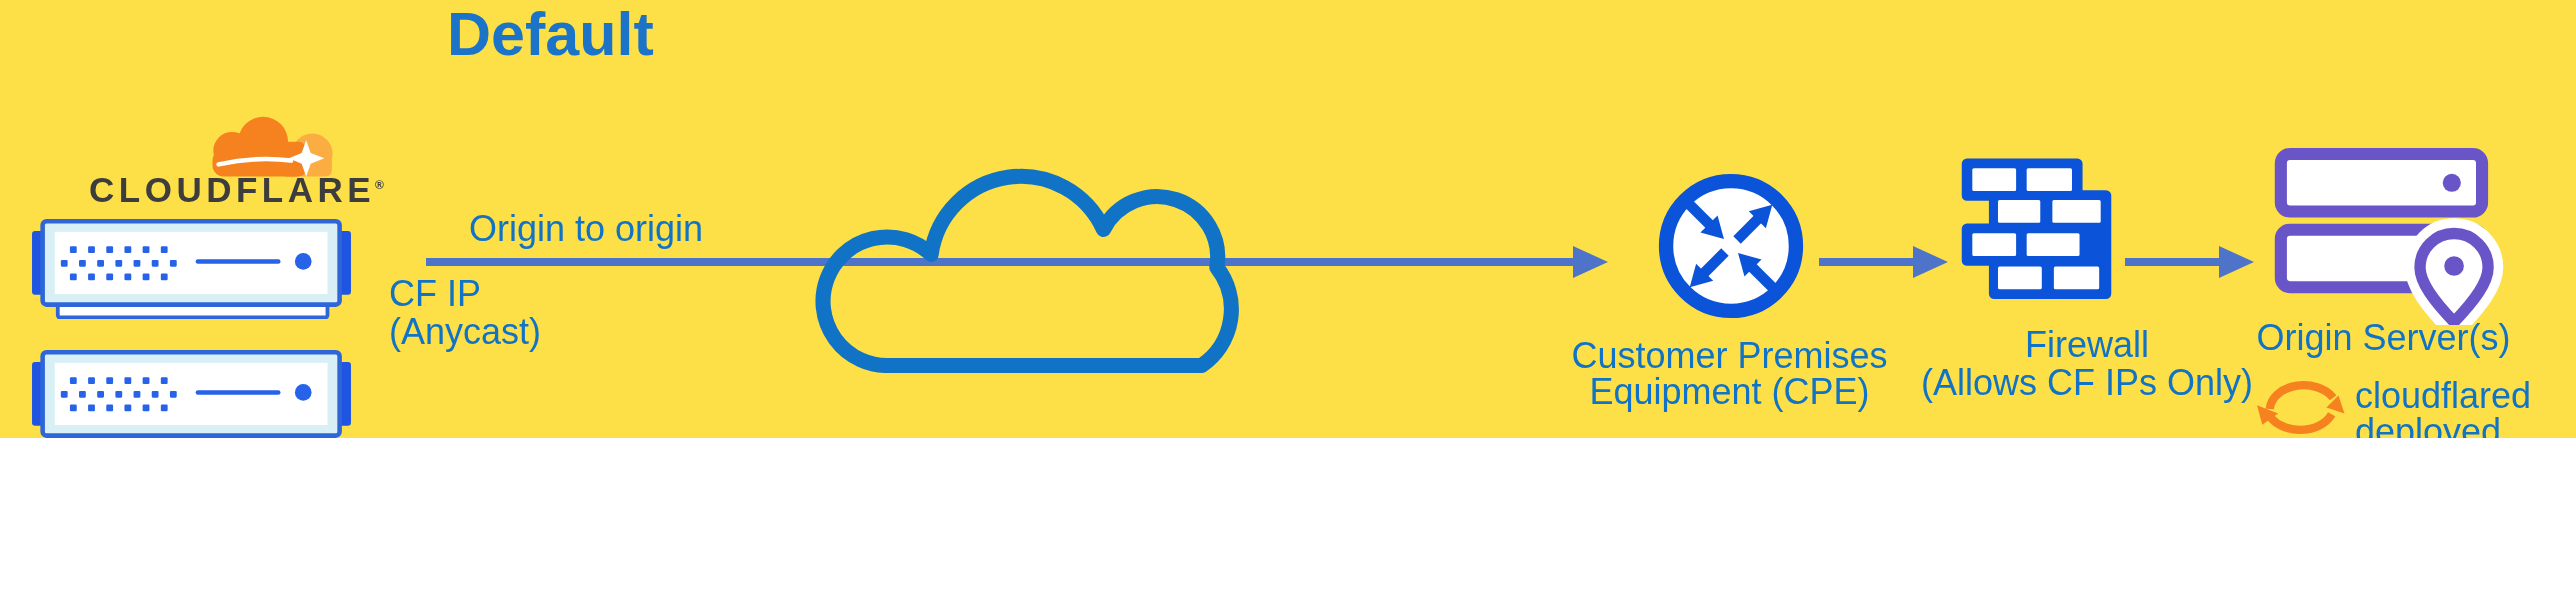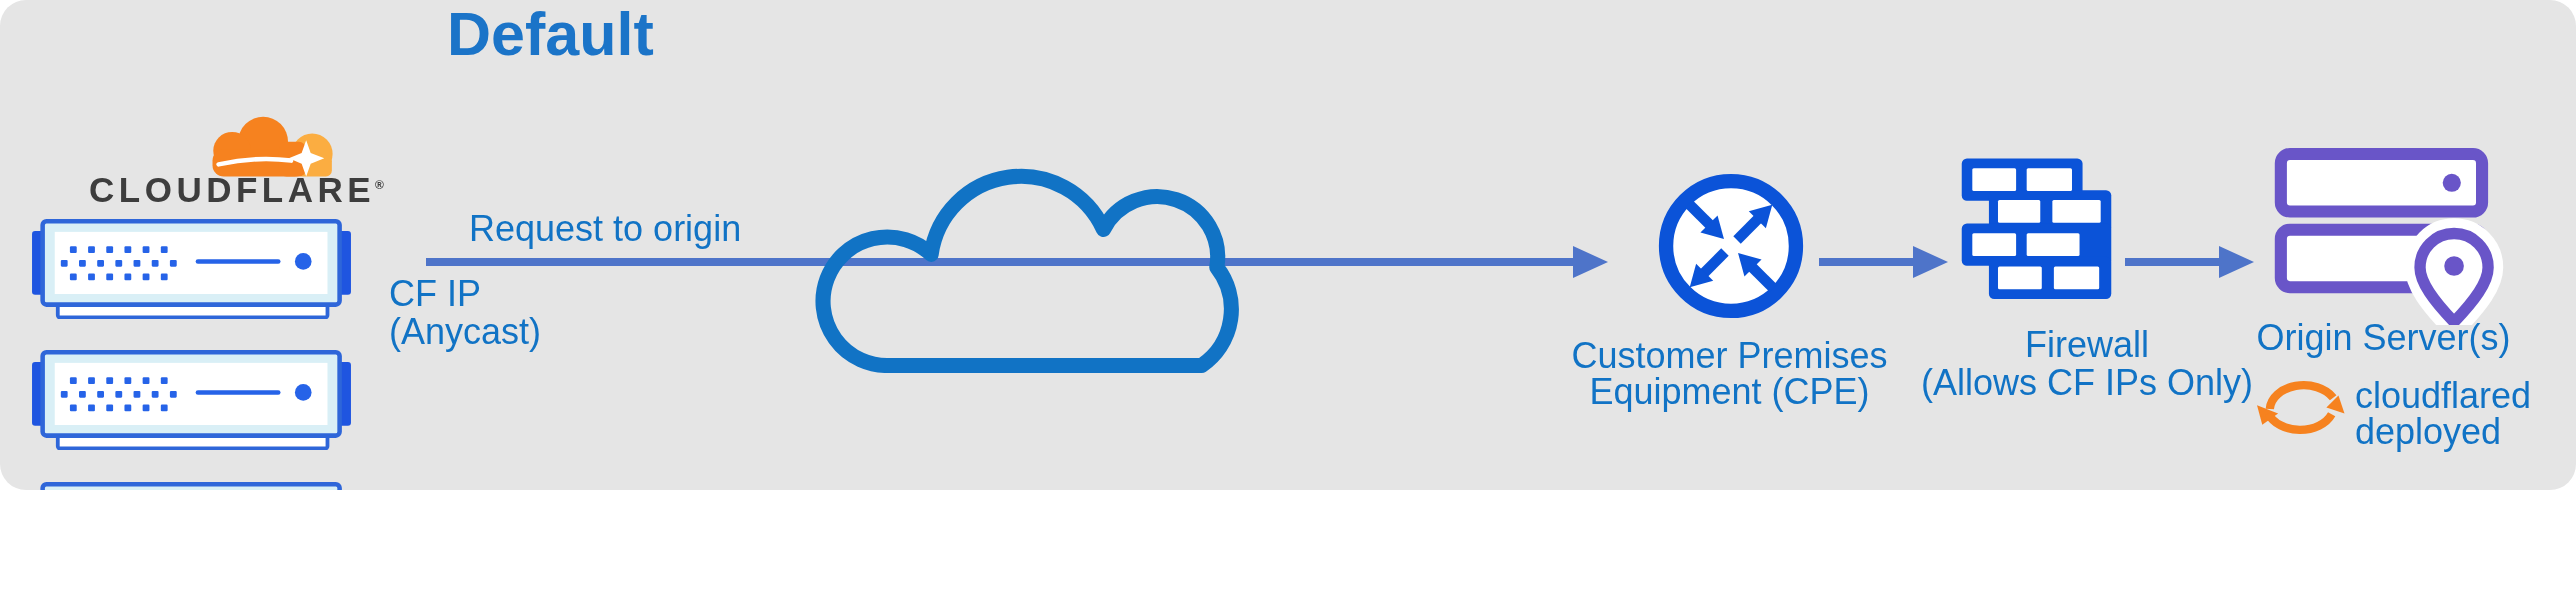--- a/index.html
+++ b/index.html
@@ -1,22 +1,21 @@
 <!DOCTYPE html>
 <html style="--label-blue: #1173c5; --title-blue: #1b74c8; --arrow-blue: #4e74c9; --icon-blue: #0b53d8; --server-border: #2e66d9; --server-tab: #1f55e0; --server-dot: #2663e8; --server-fill: #d9eff6; --purple: #6955c8; --orange: #f6821f; --orange-light: #fbad41; --ink: #3d3d3d;font-size:12px"><head>
 <meta charset="utf-8">
 <style>
   html,body{margin:0;padding:0;background:#fff;}
   #canvas{
     position:relative;
-    width:2576px;height:490px;
-    background:#e5e5e5;
+    width:2576px;height:438px;
+    background:#fde047;
     overflow:hidden;
     font-family:"Liberation Sans", sans-serif;
-    border-radius:26px;
   }
   .abs{position:absolute;}
   .label{
     color:var(--label-blue);
     font-size:36px;
     line-height:38px;
     white-space:nowrap;
   }
   .center{text-align:center;}
   #title{
@@ -129,21 +128,21 @@
   <svg class="abs" style="left:32px;top:350px;" width="319" height="100" viewBox="0 0 421 132">
       <use href="#server-art"></use>
     </svg>
   <svg class="abs" style="left:32px;top:482px;" width="319" height="100" viewBox="0 0 421 132">
       <use href="#server-art"></use>
     </svg>
 
   <div class="hline" style="left:426px;top:258px;width:1152px;"></div>
   <div class="ahead" style="left:1573px;top:246px;"></div>
 
-  <div class="label abs" style="left:469px;top:210px;">Request to origin</div>
+  <div class="label abs" style="left:469px;top:210px;">Origin to origin</div>
   <div class="label abs" style="left:389px;top:275px;">
     <div>CF IP</div>
     <div>(Anycast)</div>
   </div>
 
   <svg class="abs" style="left:810px;top:107px;" width="469" height="266" viewBox="0 0 620 352">
     <path class="st-cloud" d="M 105 342
       A 85 85 0 1 1 160 195
       A 120 120 0 0 1 388 162
       A 80 80 0 0 1 538 212

